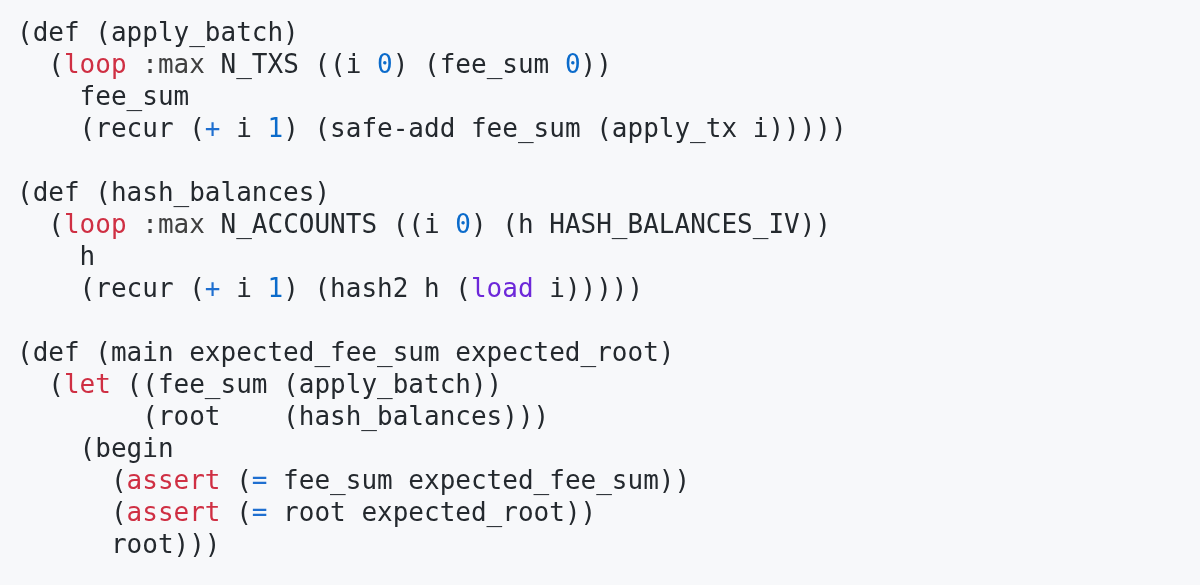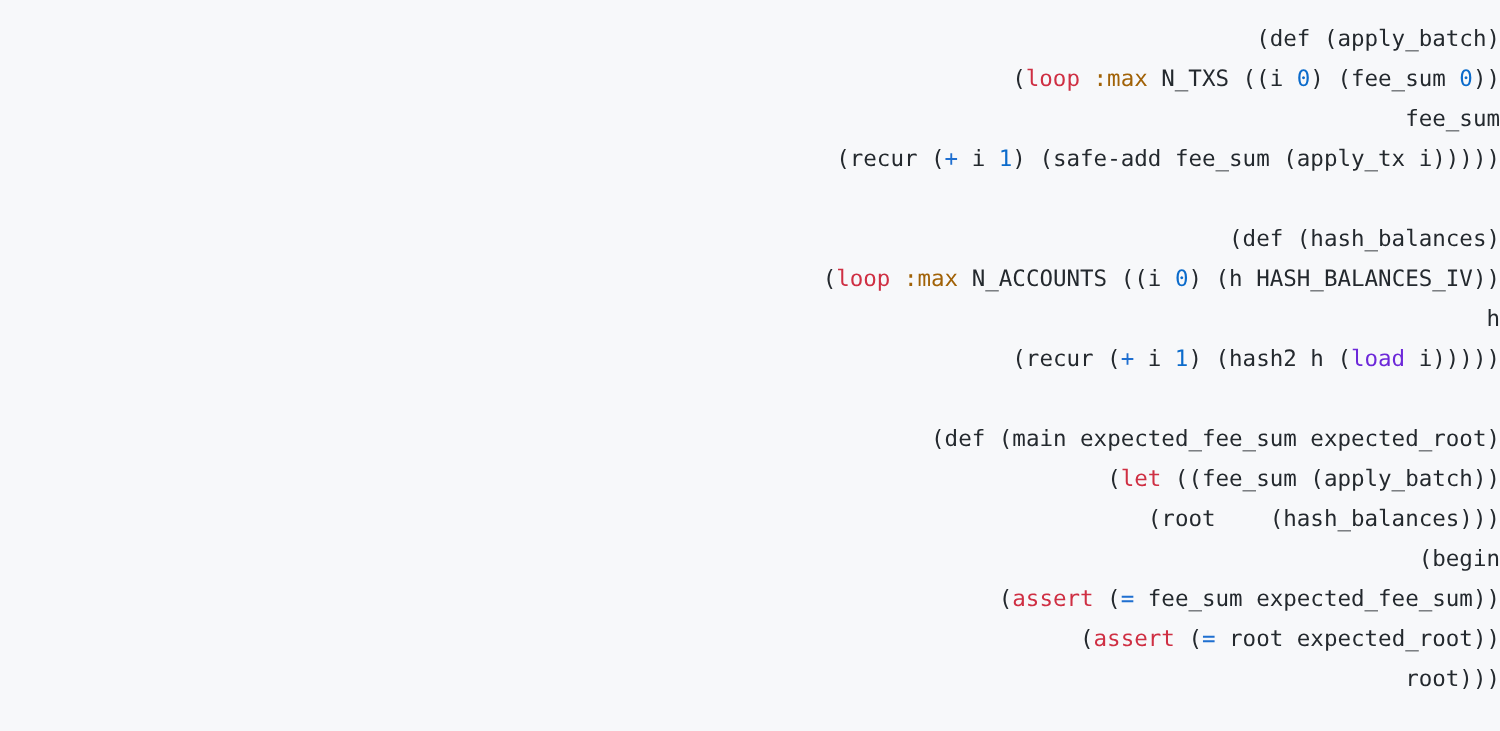--- a/index.html
+++ b/index.html
@@ -11,39 +11,38 @@
     height: 585px;
     background: #f7f8fa;
     overflow: hidden;
   }
   #code-block {
     box-sizing: border-box;
     width: 1200px;
     height: 585px;
     padding: 16px 0 0 17px;
     font-family: "DejaVu Sans Mono", "Liberation Mono", monospace;
-    font-size: 18px;
+    font-size: 26px;
     line-height: 32px;
     letter-spacing: 0px;
     color: #24292e;
     white-space: pre;
-    text-align: right;
     -webkit-font-smoothing: antialiased;
   }
   .line {
     height: 32px;
     white-space: pre;
   }
   .line.blank {
     height: 32px;
   }
   
   .tok-plain    { color: #24292e; }
   .tok-keyword  { color: #cf2f43; }
-  .tok-kw2      { color: #a16207; }
+  .tok-kw2      { color: #404040; }
   .tok-number   { color: #0b6bcb; }
   .tok-operator { color: #1f6fd0; }
   .tok-builtin  { color: #6d28d9; }
 </style>
 </head>
 <body>
 
 <div id="code-block"><div class="line"><span class="tok-plain">(def (apply_batch)</span></div><div class="line"><span class="tok-plain">  (</span><span class="tok-keyword">loop</span><span class="tok-plain"> </span><span class="tok-kw2">:max</span><span class="tok-plain"> N_TXS ((i </span><span class="tok-number">0</span><span class="tok-plain">) (fee_sum </span><span class="tok-number">0</span><span class="tok-plain">))</span></div><div class="line"><span class="tok-plain">    fee_sum</span></div><div class="line"><span class="tok-plain">    (recur (</span><span class="tok-operator">+</span><span class="tok-plain"> i </span><span class="tok-number">1</span><span class="tok-plain">) (safe-add fee_sum (apply_tx i)))))</span></div><div class="line blank">&nbsp;</div><div class="line"><span class="tok-plain">(def (hash_balances)</span></div><div class="line"><span class="tok-plain">  (</span><span class="tok-keyword">loop</span><span class="tok-plain"> </span><span class="tok-kw2">:max</span><span class="tok-plain"> N_ACCOUNTS ((i </span><span class="tok-number">0</span><span class="tok-plain">) (h HASH_BALANCES_IV))</span></div><div class="line"><span class="tok-plain">    h</span></div><div class="line"><span class="tok-plain">    (recur (</span><span class="tok-operator">+</span><span class="tok-plain"> i </span><span class="tok-number">1</span><span class="tok-plain">) (hash2 h (</span><span class="tok-builtin">load</span><span class="tok-plain"> i)))))</span></div><div class="line blank">&nbsp;</div><div class="line"><span class="tok-plain">(def (main expected_fee_sum expected_root)</span></div><div class="line"><span class="tok-plain">  (</span><span class="tok-keyword">let</span><span class="tok-plain"> ((fee_sum (apply_batch))</span></div><div class="line"><span class="tok-plain">        (root    (hash_balances)))</span></div><div class="line"><span class="tok-plain">    (begin</span></div><div class="line"><span class="tok-plain">      (</span><span class="tok-keyword">assert</span><span class="tok-plain"> (</span><span class="tok-operator">=</span><span class="tok-plain"> fee_sum expected_fee_sum))</span></div><div class="line"><span class="tok-plain">      (</span><span class="tok-keyword">assert</span><span class="tok-plain"> (</span><span class="tok-operator">=</span><span class="tok-plain"> root expected_root))</span></div><div class="line"><span class="tok-plain">      root)))</span></div></div>
 
 </body></html>

